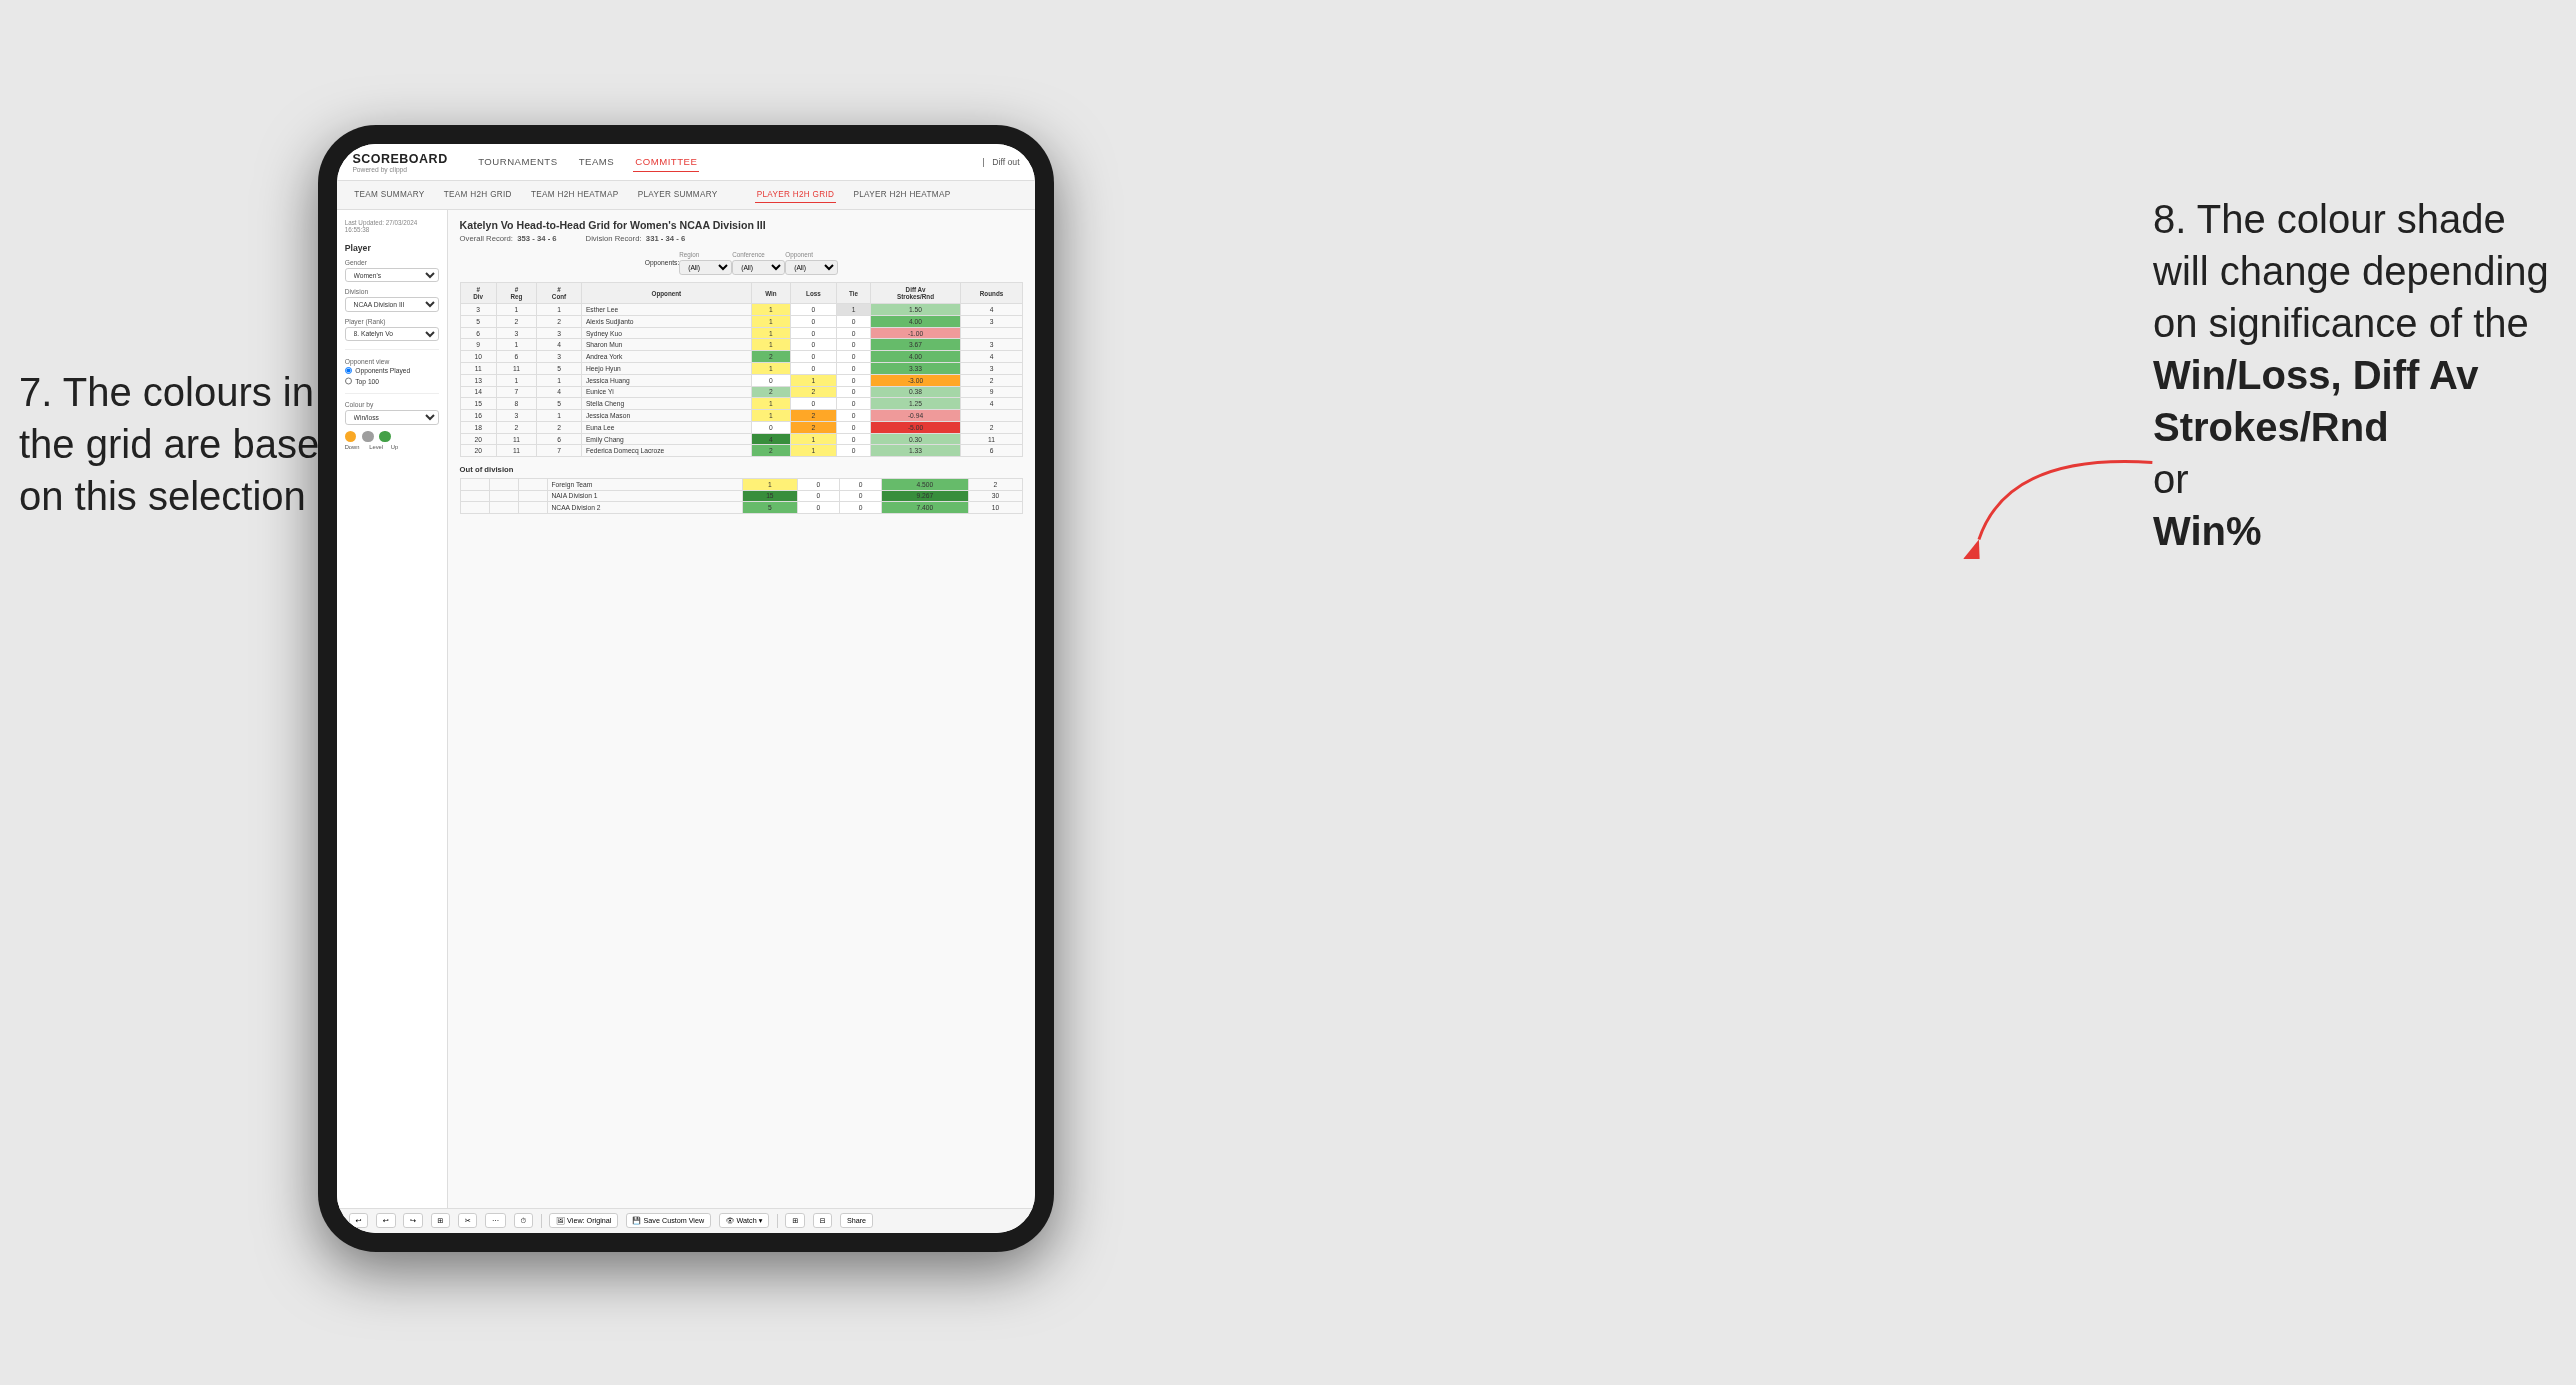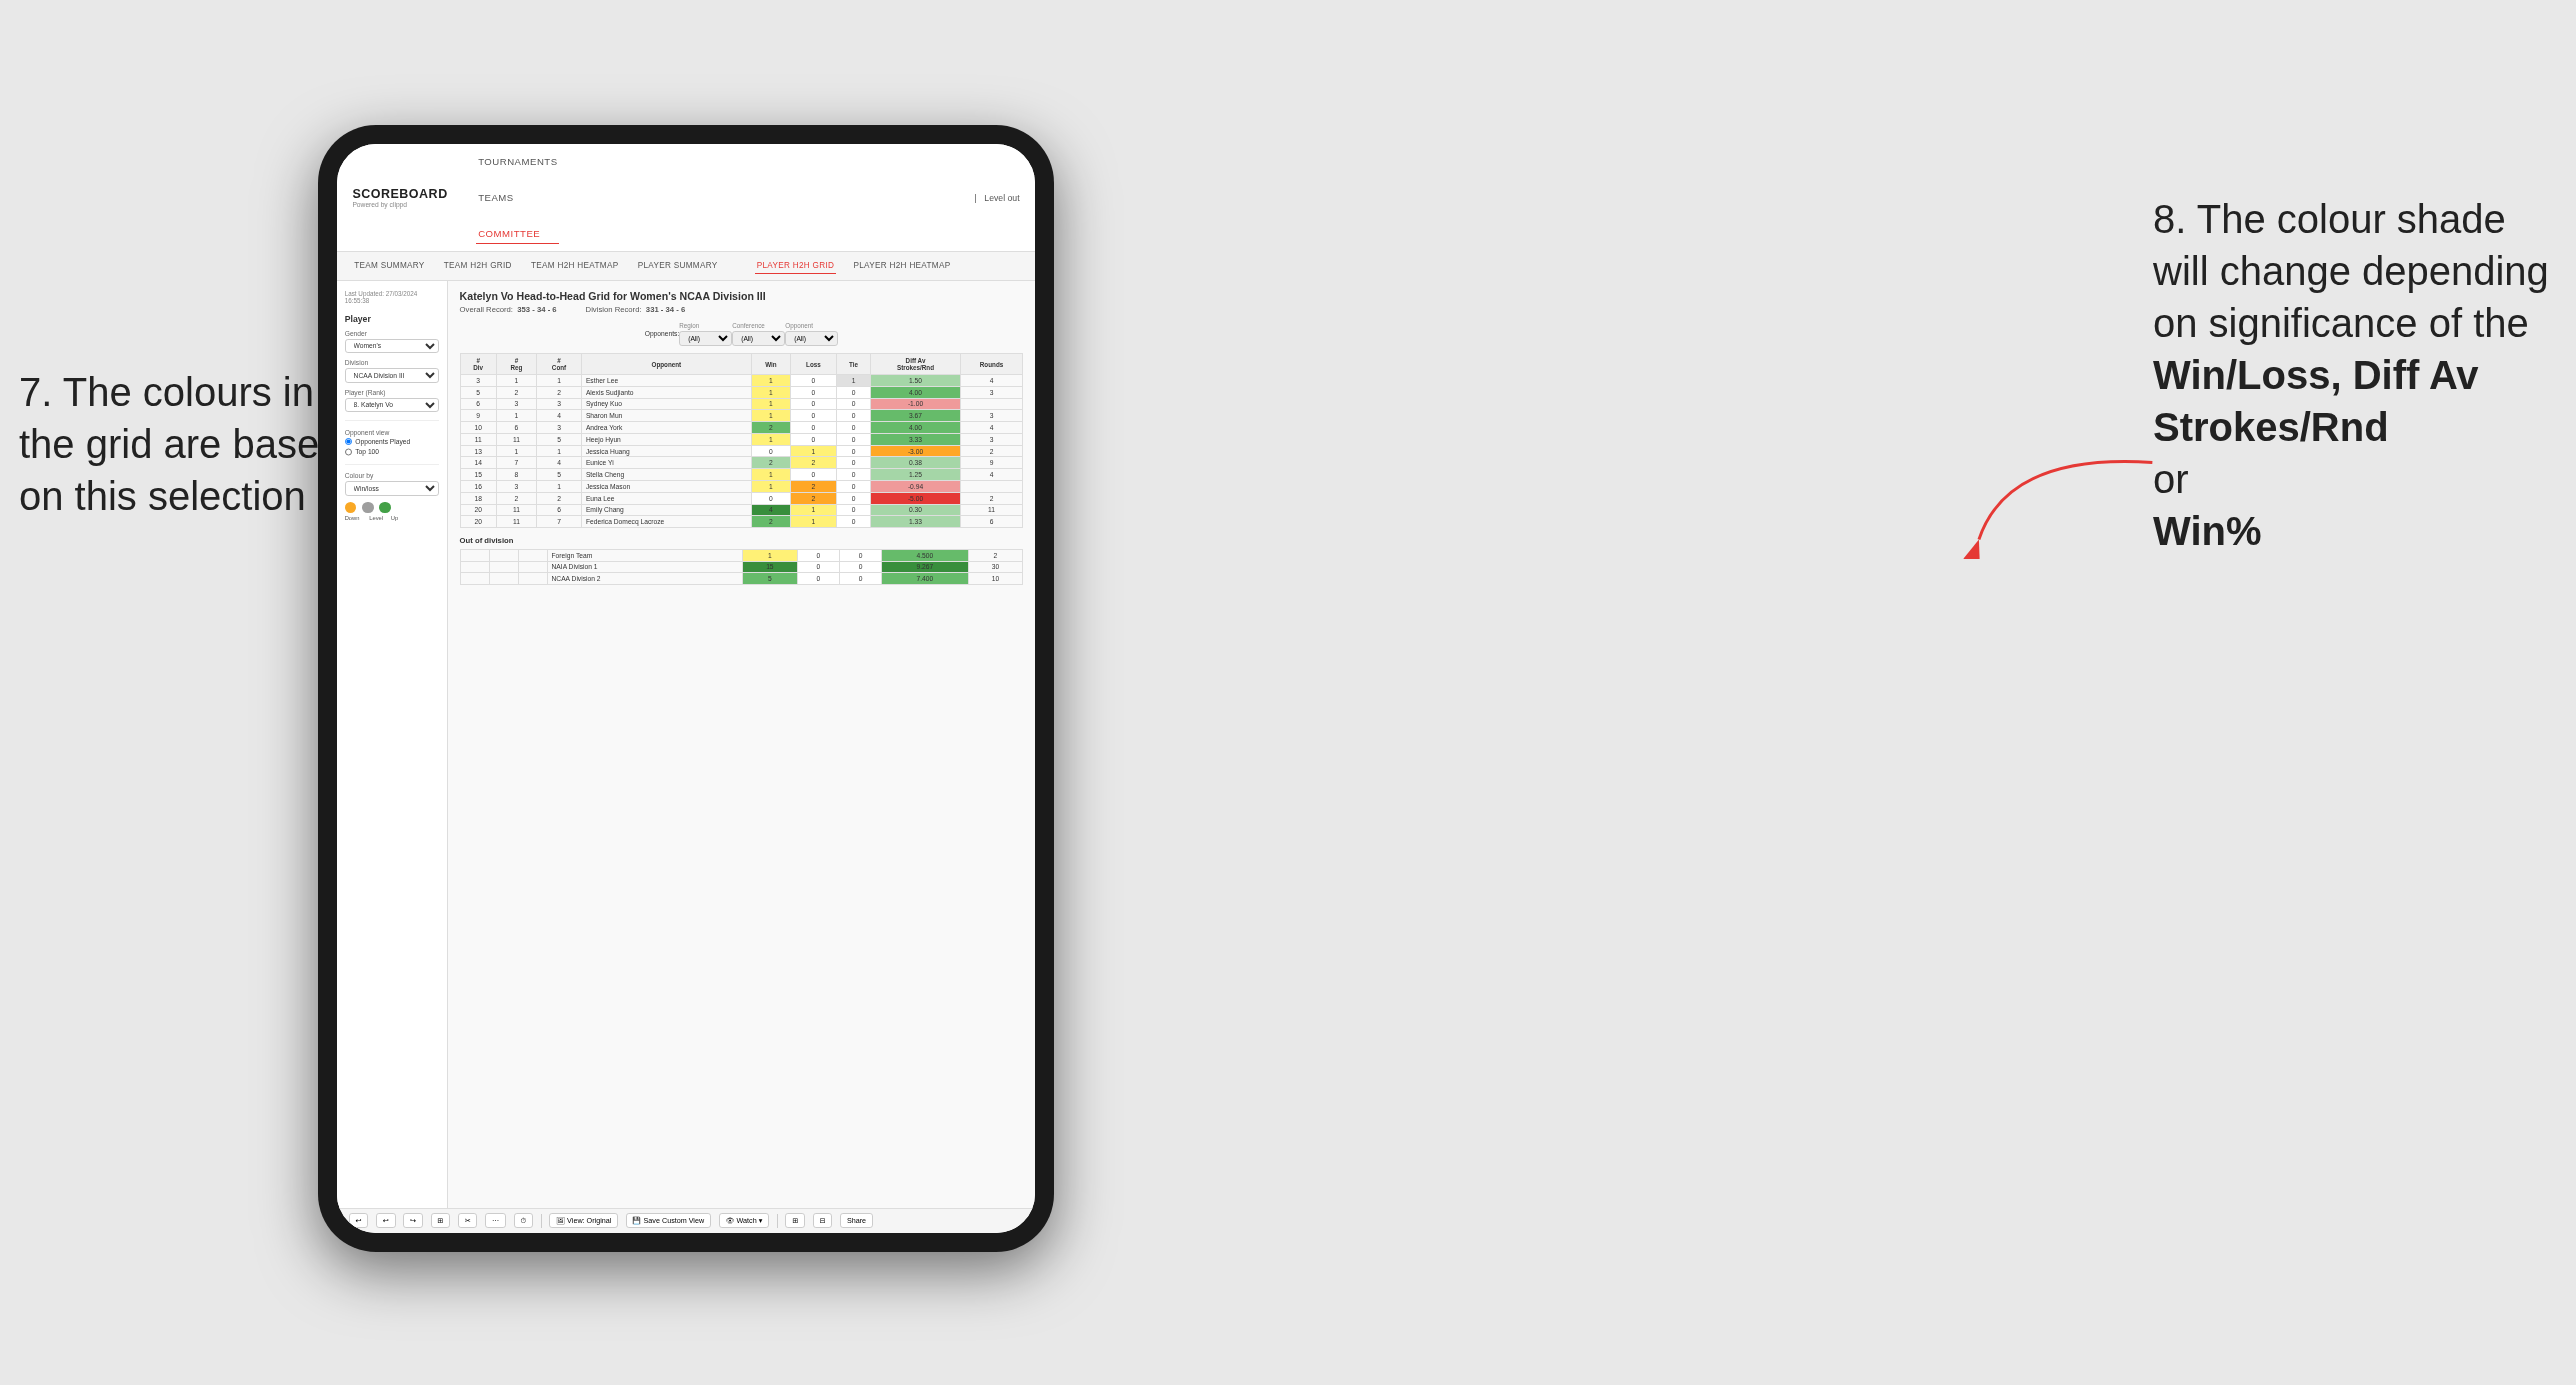--- a/index.html
+++ b/index.html
@@ -84,21 +84,20 @@
       font-size: 6.7px;
       color: #888;
       font-weight: 400;
       display: block;
     }
 
     .nav-items {
       display: flex;
       gap: 17.3px;
       margin-left: 9.6px;
-      flex-direction: column;
     }
 
     .nav-item {
       font-size: 9.6px;
       color: #555;
       cursor: pointer;
       padding: 3.9px 1.9px;
       text-transform: uppercase;
       letter-spacing: 0.5px;
     }
@@ -424,21 +423,21 @@
         <div class="logo">SCOREBOARD</div>
         <span class="logo-sub">Powered by clippd</span>
       </div>
       <div class="nav-items">
         <span class="nav-item">TOURNAMENTS</span>
         <span class="nav-item">TEAMS</span>
         <span class="nav-item active">COMMITTEE</span>
       </div>
       <div class="nav-right">
         <span>| </span>
-        <span>Level out</span>
+        <span>Diff out</span>
       </div>
     </div>
 
     <div class="sub-nav">
       <span class="sub-nav-item">TEAM SUMMARY</span>
       <span class="sub-nav-item">TEAM H2H GRID</span>
       <span class="sub-nav-item">TEAM H2H HEATMAP</span>
       <span class="sub-nav-item">PLAYER SUMMARY</span>
       <span class="sub-nav-item active">PLAYER H2H GRID</span>
       <span class="sub-nav-item">PLAYER H2H HEATMAP</span>

